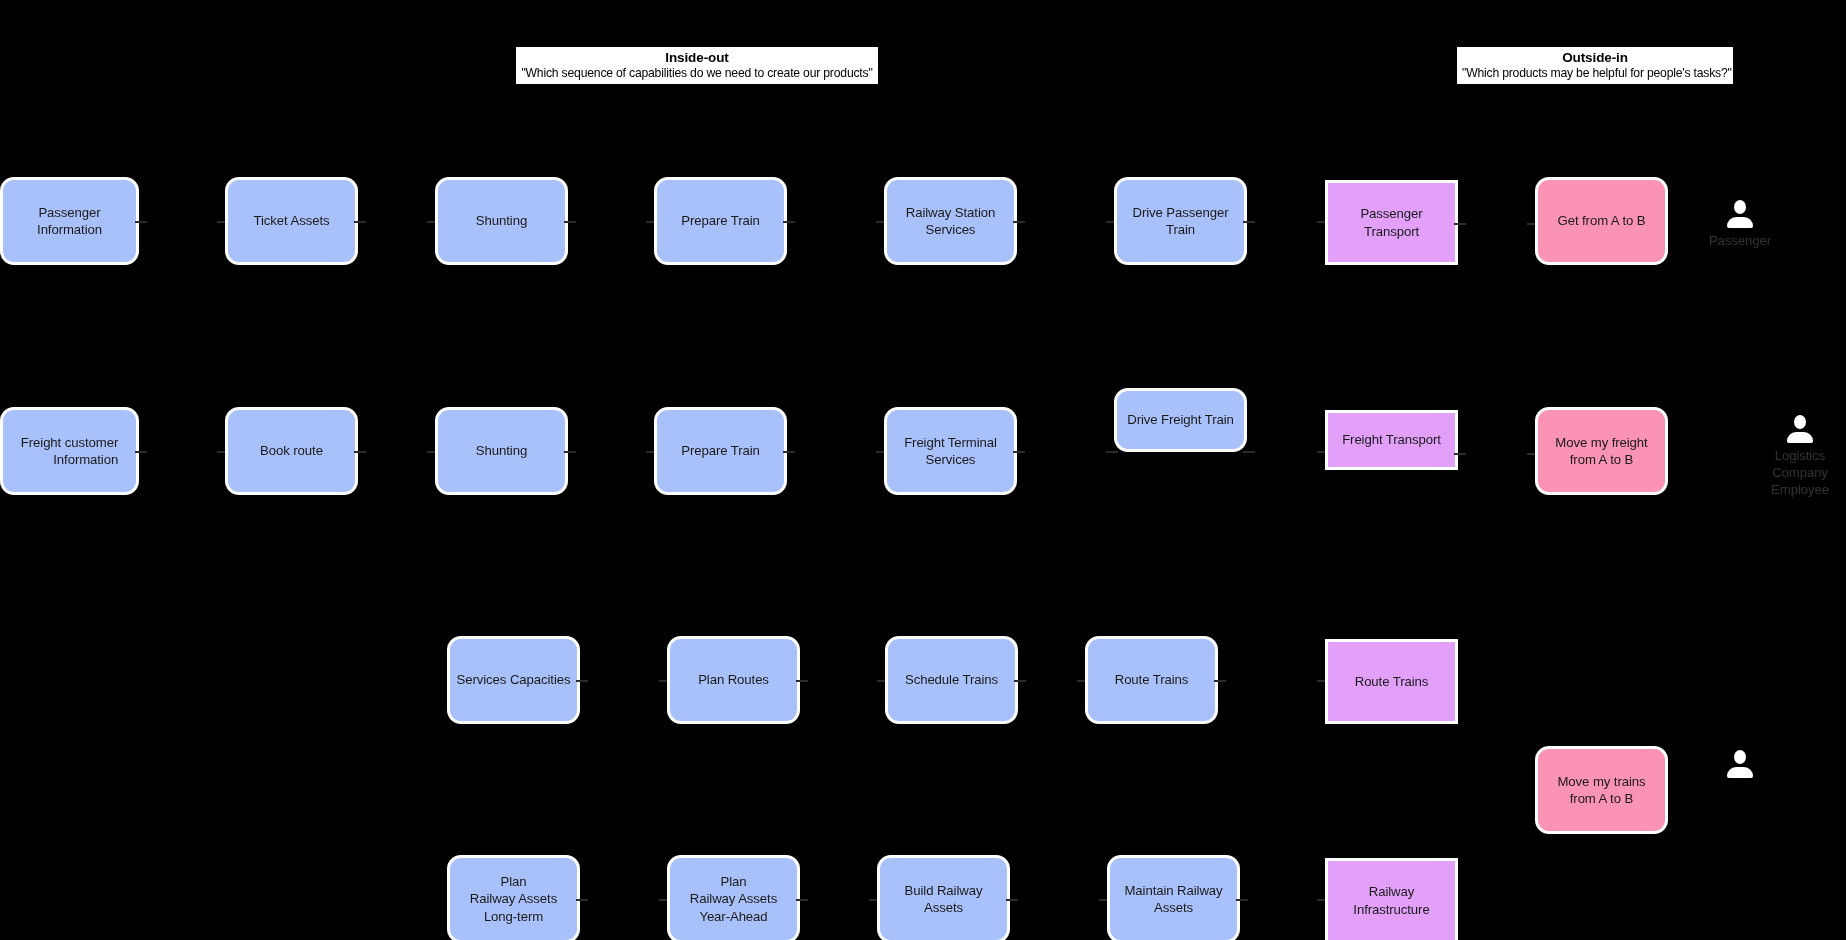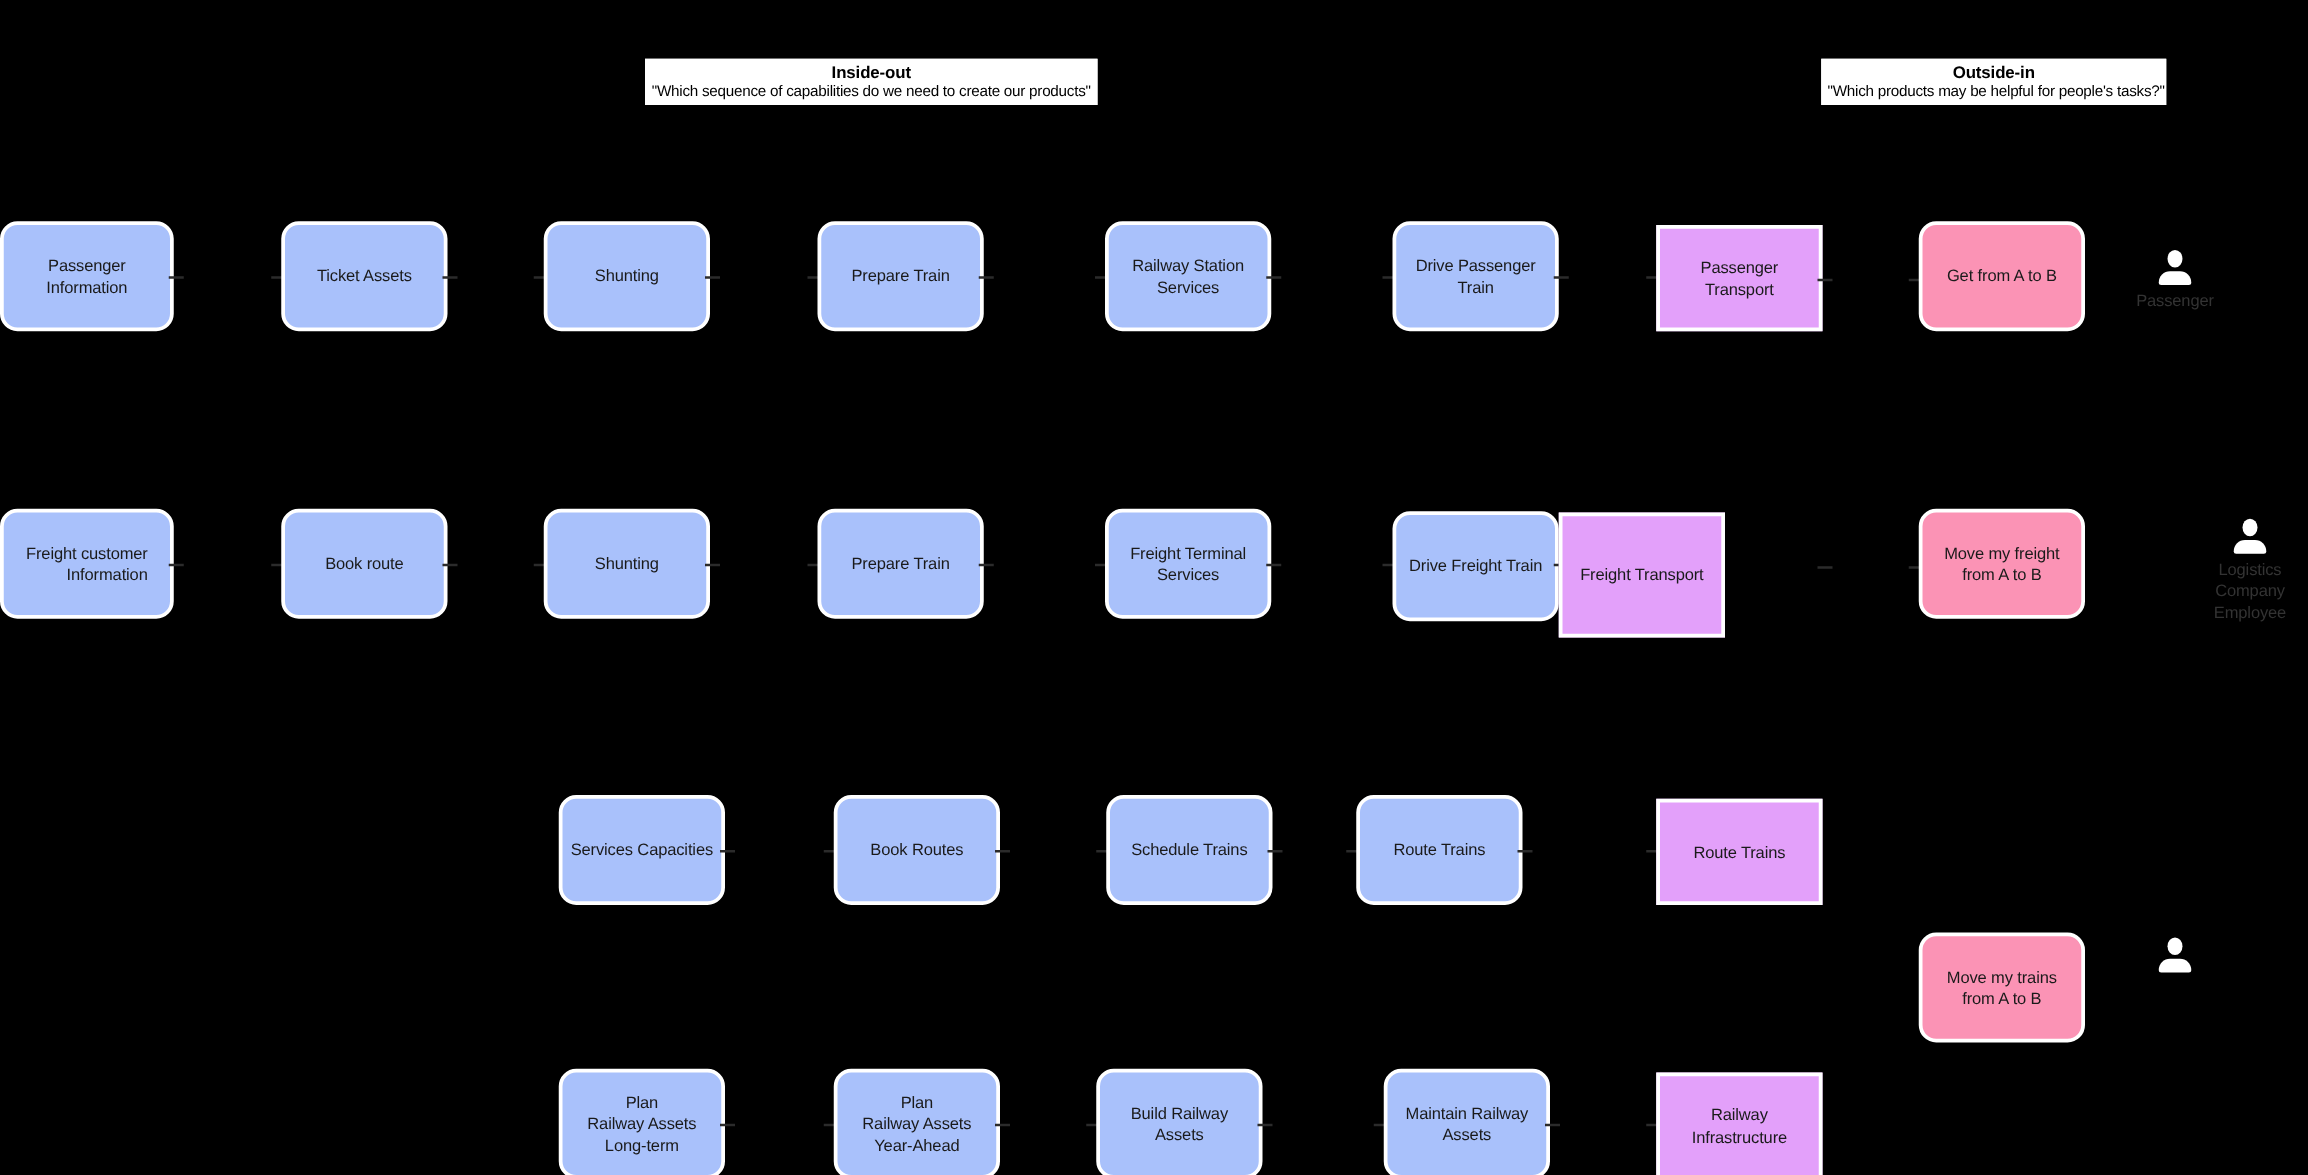--- a/index.html
+++ b/index.html
@@ -185,47 +185,47 @@
     <div class="node blue" style="left: 654px; top: 407px; width: 133px; height: 88px;">
       <span class="label">Prepare Train</span>
     </div>
     <div class="conn" style="left: 783px; top: 451px; width: 12px;"></div>
     <div class="conn" style="left: 876px; top: 451px; width: 12px;"></div>
     <div class="node blue" style="left: 884px; top: 407px; width: 133px; height: 88px;">
       <span class="label">Freight Terminal<br>Services</span>
     </div>
     <div class="conn" style="left: 1013px; top: 451px; width: 12px;"></div>
     <div class="conn" style="left: 1106px; top: 451px; width: 12px;"></div>
-    <div class="node blue" style="left: 1114px; top: 409px; width: 133px; height: 88px;">
+    <div class="node blue" style="left: 1114px; top: 388px; width: 133px; height: 64px;">
       <span class="label">Drive Freight Train</span>
     </div>
     <div class="conn" style="left: 1243px; top: 451px; width: 12px;"></div>
     <div class="conn" style="left: 1317px; top: 451px; width: 12px;"></div>
-    <div class="node violet" style="left: 1247px; top: 410px; width: 133px; height: 100px;">
+    <div class="node violet" style="left: 1325px; top: 410px; width: 133px; height: 60px;">
       <span class="label">Freight Transport</span>
     </div>
     <div class="conn" style="left: 1454px; top: 452.5px; width: 12px;"></div>
     <div class="conn" style="left: 1527px; top: 452.5px; width: 12px;"></div>
     <div class="node pink" style="left: 1535px; top: 407px; width: 133px; height: 88px;">
       <span class="label">Move my freight<br>from A to B</span>
     </div>
     <div class="actor" style="left: 1740px; top: 415px;">
       <div class="fig">
         <div class="head"></div>
         <div class="body"></div>
       </div>
       <div class="aname">Logistics<br>Company<br>Employee</div>
     </div>
     <div class="node blue" style="left: 447px; top: 636px; width: 133px; height: 88px;">
       <span class="label">Services Capacities</span>
     </div>
     <div class="conn" style="left: 576px; top: 680px; width: 12px;"></div>
     <div class="conn" style="left: 659px; top: 680px; width: 12px;"></div>
     <div class="node blue" style="left: 667px; top: 636px; width: 133px; height: 88px;">
-      <span class="label">Book Routes</span>
+      <span class="label">Plan Routes</span>
     </div>
     <div class="conn" style="left: 796px; top: 680px; width: 12px;"></div>
     <div class="conn" style="left: 877px; top: 680px; width: 12px;"></div>
     <div class="node blue" style="left: 885px; top: 636px; width: 133px; height: 88px;">
       <span class="label">Schedule Trains</span>
     </div>
     <div class="conn" style="left: 1014px; top: 680px; width: 12px;"></div>
     <div class="conn" style="left: 1077px; top: 680px; width: 12px;"></div>
     <div class="node blue" style="left: 1085px; top: 636px; width: 133px; height: 88px;">
       <span class="label">Route Trains</span>

